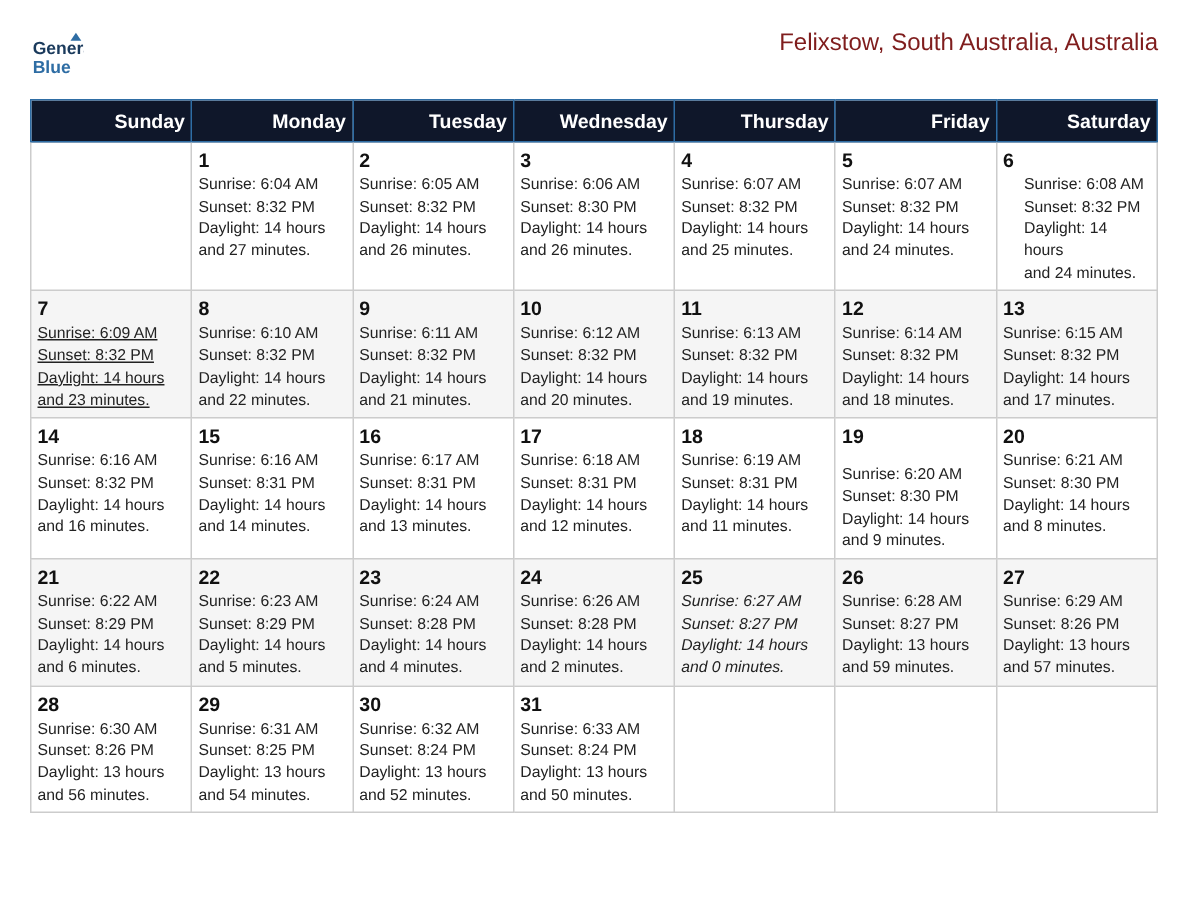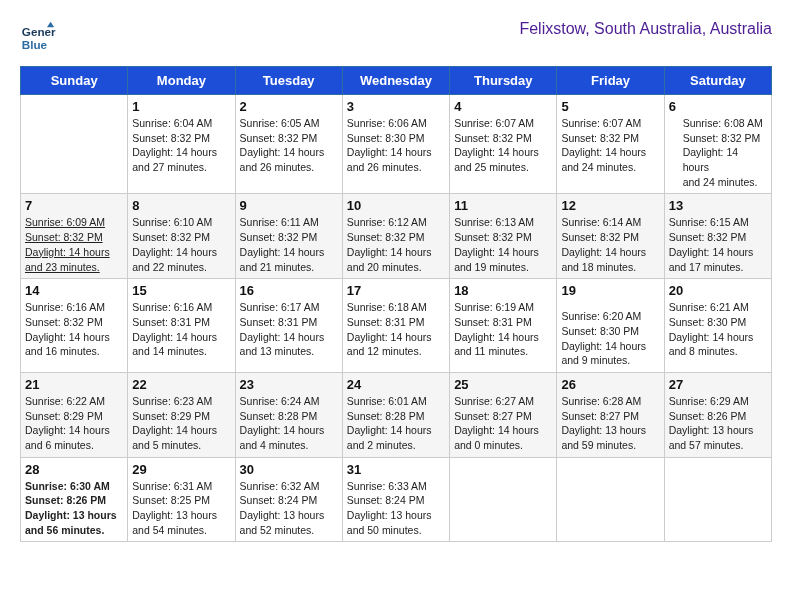--- a/index.html
+++ b/index.html
@@ -28,32 +28,32 @@
     .title-section {
       text-align: right;
     }
     .main-title {
       font-size: 32px;
       font-weight: bold;
       color: #1a1a1a;
     }
     .subtitle {
       font-size: 16px;
-      color: #4c1d95;
+      color: #7f1d1d;
     }
     table {
       width: 100%;
       border-collapse: collapse;
       font-size: 11px;
     }
     thead th {
-      background-color: #1d4ed8;
+      background-color: #0f172a;
       color: #fff;
       padding: 6px 4px;
-      text-align: center;
+      text-align: right;
       font-size: 13px;
       font-weight: bold;
       border: 1px solid #2e6da4;
     }
     tbody td {
       border: 1px solid #ccc;
       vertical-align: top;
       padding: 4px;
       min-height: 80px;
       width: calc(100% / 7);
@@ -272,28 +272,28 @@
         </td>
         <td>
           <div class="day-num">23</div>
           <div class="day-details" style="white-space: pre-line;">Sunrise: 6:24 AM
 Sunset: 8:28 PM
 Daylight: 14 hours
 and 4 minutes.</div>
         </td>
         <td>
           <div class="day-num">24</div>
-          <div class="day-details" style="white-space: pre-line;">Sunrise: 6:01 AM
+          <div class="day-details" style="white-space: pre-line;">Sunrise: 6:26 AM
 Sunset: 8:28 PM
 Daylight: 14 hours
 and 2 minutes.</div>
         </td>
         <td>
           <div class="day-num">25</div>
-          <div class="day-details" style="white-space: pre-line;">Sunrise: 6:27 AM
+          <div class="day-details" style="white-space: pre-line; font-style: italic;">Sunrise: 6:27 AM
 Sunset: 8:27 PM
 Daylight: 14 hours
 and 0 minutes.</div>
         </td>
         <td>
           <div class="day-num">26</div>
           <div class="day-details" style="white-space: pre-line;">Sunrise: 6:28 AM
 Sunset: 8:27 PM
 Daylight: 13 hours
 and 59 minutes.</div>
@@ -302,21 +302,21 @@
           <div class="day-num">27</div>
           <div class="day-details" style="white-space: pre-line;">Sunrise: 6:29 AM
 Sunset: 8:26 PM
 Daylight: 13 hours
 and 57 minutes.</div>
         </td>
       </tr>
       <tr>
         <td>
           <div class="day-num">28</div>
-          <div class="day-details" style="white-space: pre-line; font-weight: bold;">Sunrise: 6:30 AM
+          <div class="day-details" style="white-space: pre-line;">Sunrise: 6:30 AM
 Sunset: 8:26 PM
 Daylight: 13 hours
 and 56 minutes.</div>
         </td>
         <td>
           <div class="day-num">29</div>
           <div class="day-details" style="white-space: pre-line;">Sunrise: 6:31 AM
 Sunset: 8:25 PM
 Daylight: 13 hours
 and 54 minutes.</div>

